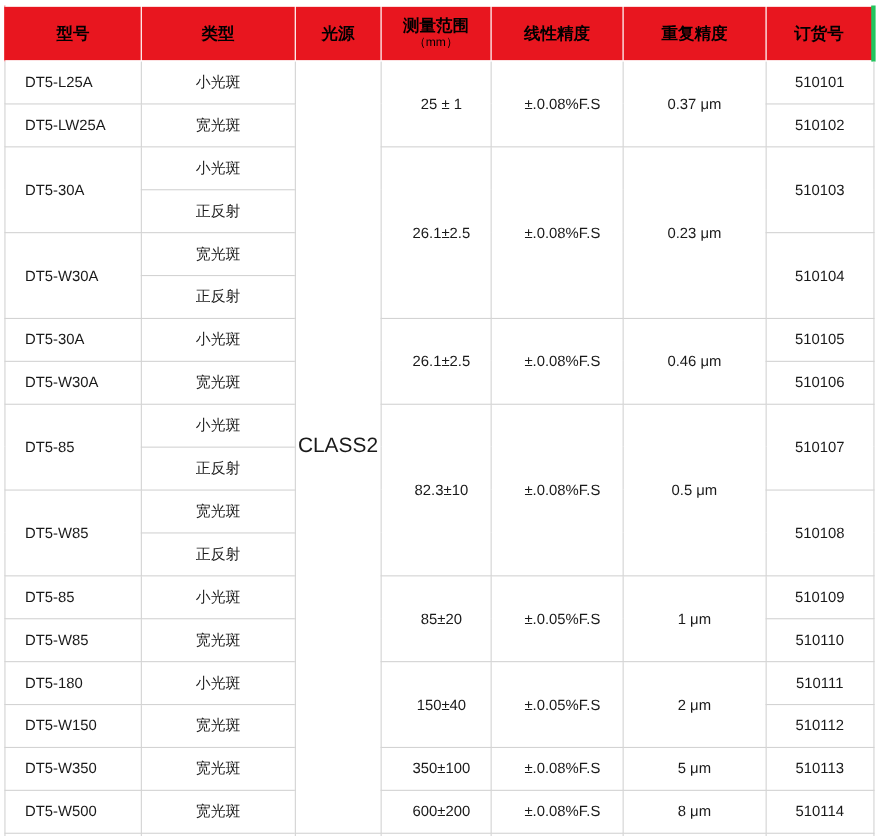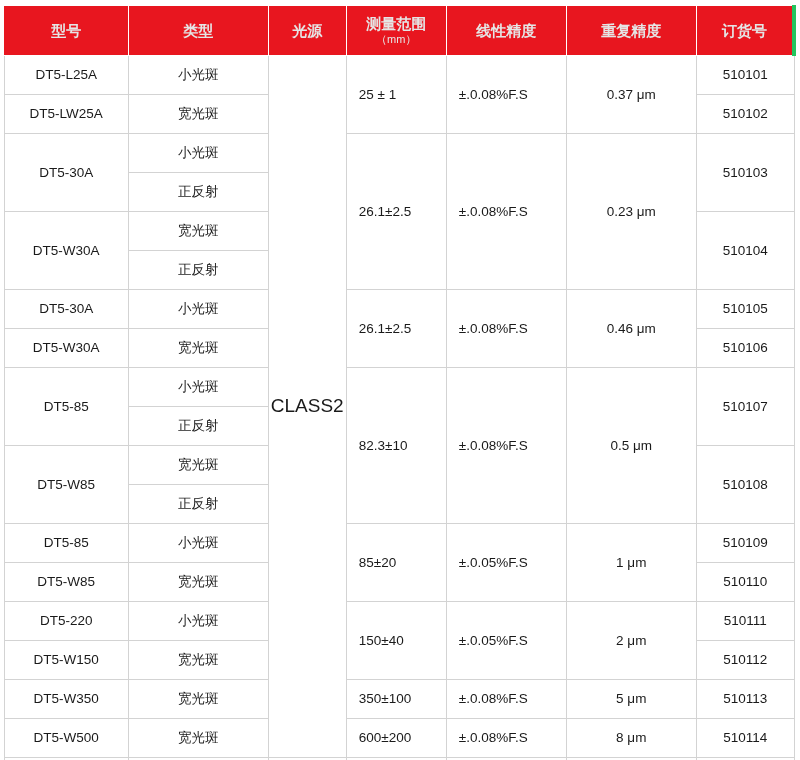--- a/index.html
+++ b/index.html
@@ -22,21 +22,21 @@
   #spec-table col.c-model   { width: 124px; }
   #spec-table col.c-type    { width: 140px; }
   #spec-table col.c-source  { width: 78px; }
   #spec-table col.c-range   { width: 100px; }
   #spec-table col.c-lin     { width: 120px; }
   #spec-table col.c-rep     { width: 130px; }
   #spec-table col.c-order   { width: 98px; }
 
   #spec-table th {
     background: #e8161f;
-    color: #e5e5e5;
+    color: #000000;
     font-size: 15px;
     font-weight: bold;
     border: 1px solid #ffffff;
     padding: 9px 2px;
     text-align: center;
     line-height: 1.15;
   }
   #spec-table th .sub {
     display: block;
     font-size: 11px;
@@ -46,26 +46,26 @@
   #spec-table td {
     border: 1px solid #d3d3d3;
     font-size: 13.5px;
     text-align: center;
     padding: 10px 2px;
     height: 16px;
     vertical-align: middle;
     background: #ffffff;
   }
   #spec-table td.left-cell {
-    text-align: center;
-    padding-left: 2px;
+    text-align: left;
+    padding-left: 18px;
   }
   #spec-table td.range-cell,
   #spec-table td.lin-cell {
-    text-align: left;
+    text-align: center;
     padding-left: 12px;
   }
   #spec-table td.source-cell {
     font-size: 19px;
   }
   #spec-table tr.head-row th:first-child { border-left: 1px solid #e8161f; }
   #spec-table tr.head-row th:last-child  { border-right: 4px solid #22c55e; }
 </style>
 </head>
 <body>
@@ -194,21 +194,21 @@
       <td>510109</td>
     </tr>
 
     <tr>
       <td class="left-cell">DT5-W85</td>
       <td>宽光斑</td>
       <td>510110</td>
     </tr>
 
     <tr>
-      <td class="left-cell">DT5-220</td>
+      <td class="left-cell">DT5-180</td>
       <td>小光斑</td>
       <td class="range-cell" rowspan="2">150±40</td>
       <td class="lin-cell" rowspan="2">±.0.05%F.S</td>
       <td rowspan="2">2 μm</td>
       <td>510111</td>
     </tr>
 
     <tr>
       <td class="left-cell">DT5-W150</td>
       <td>宽光斑</td>

